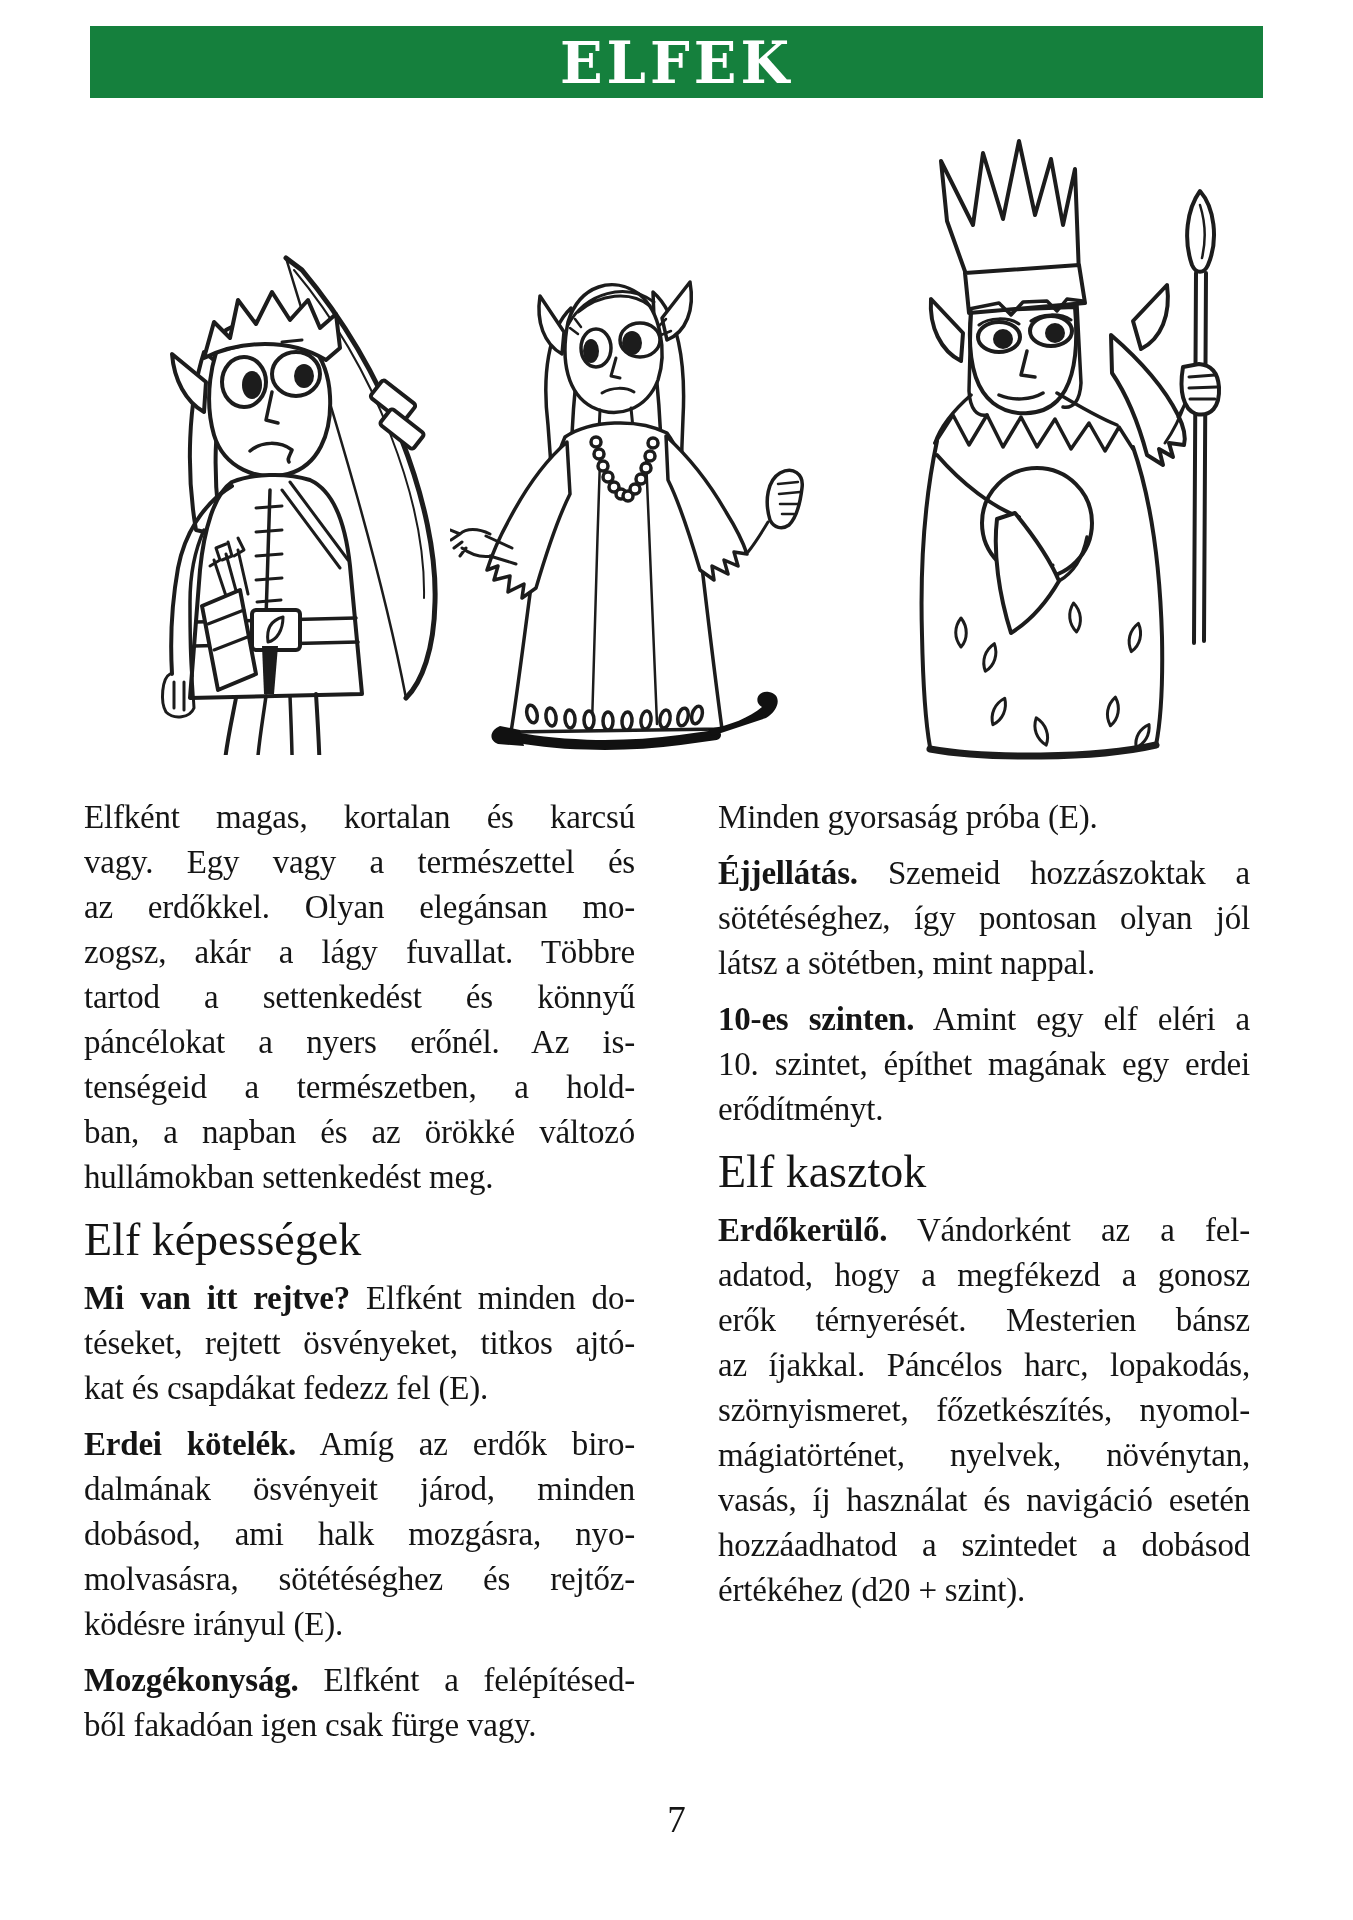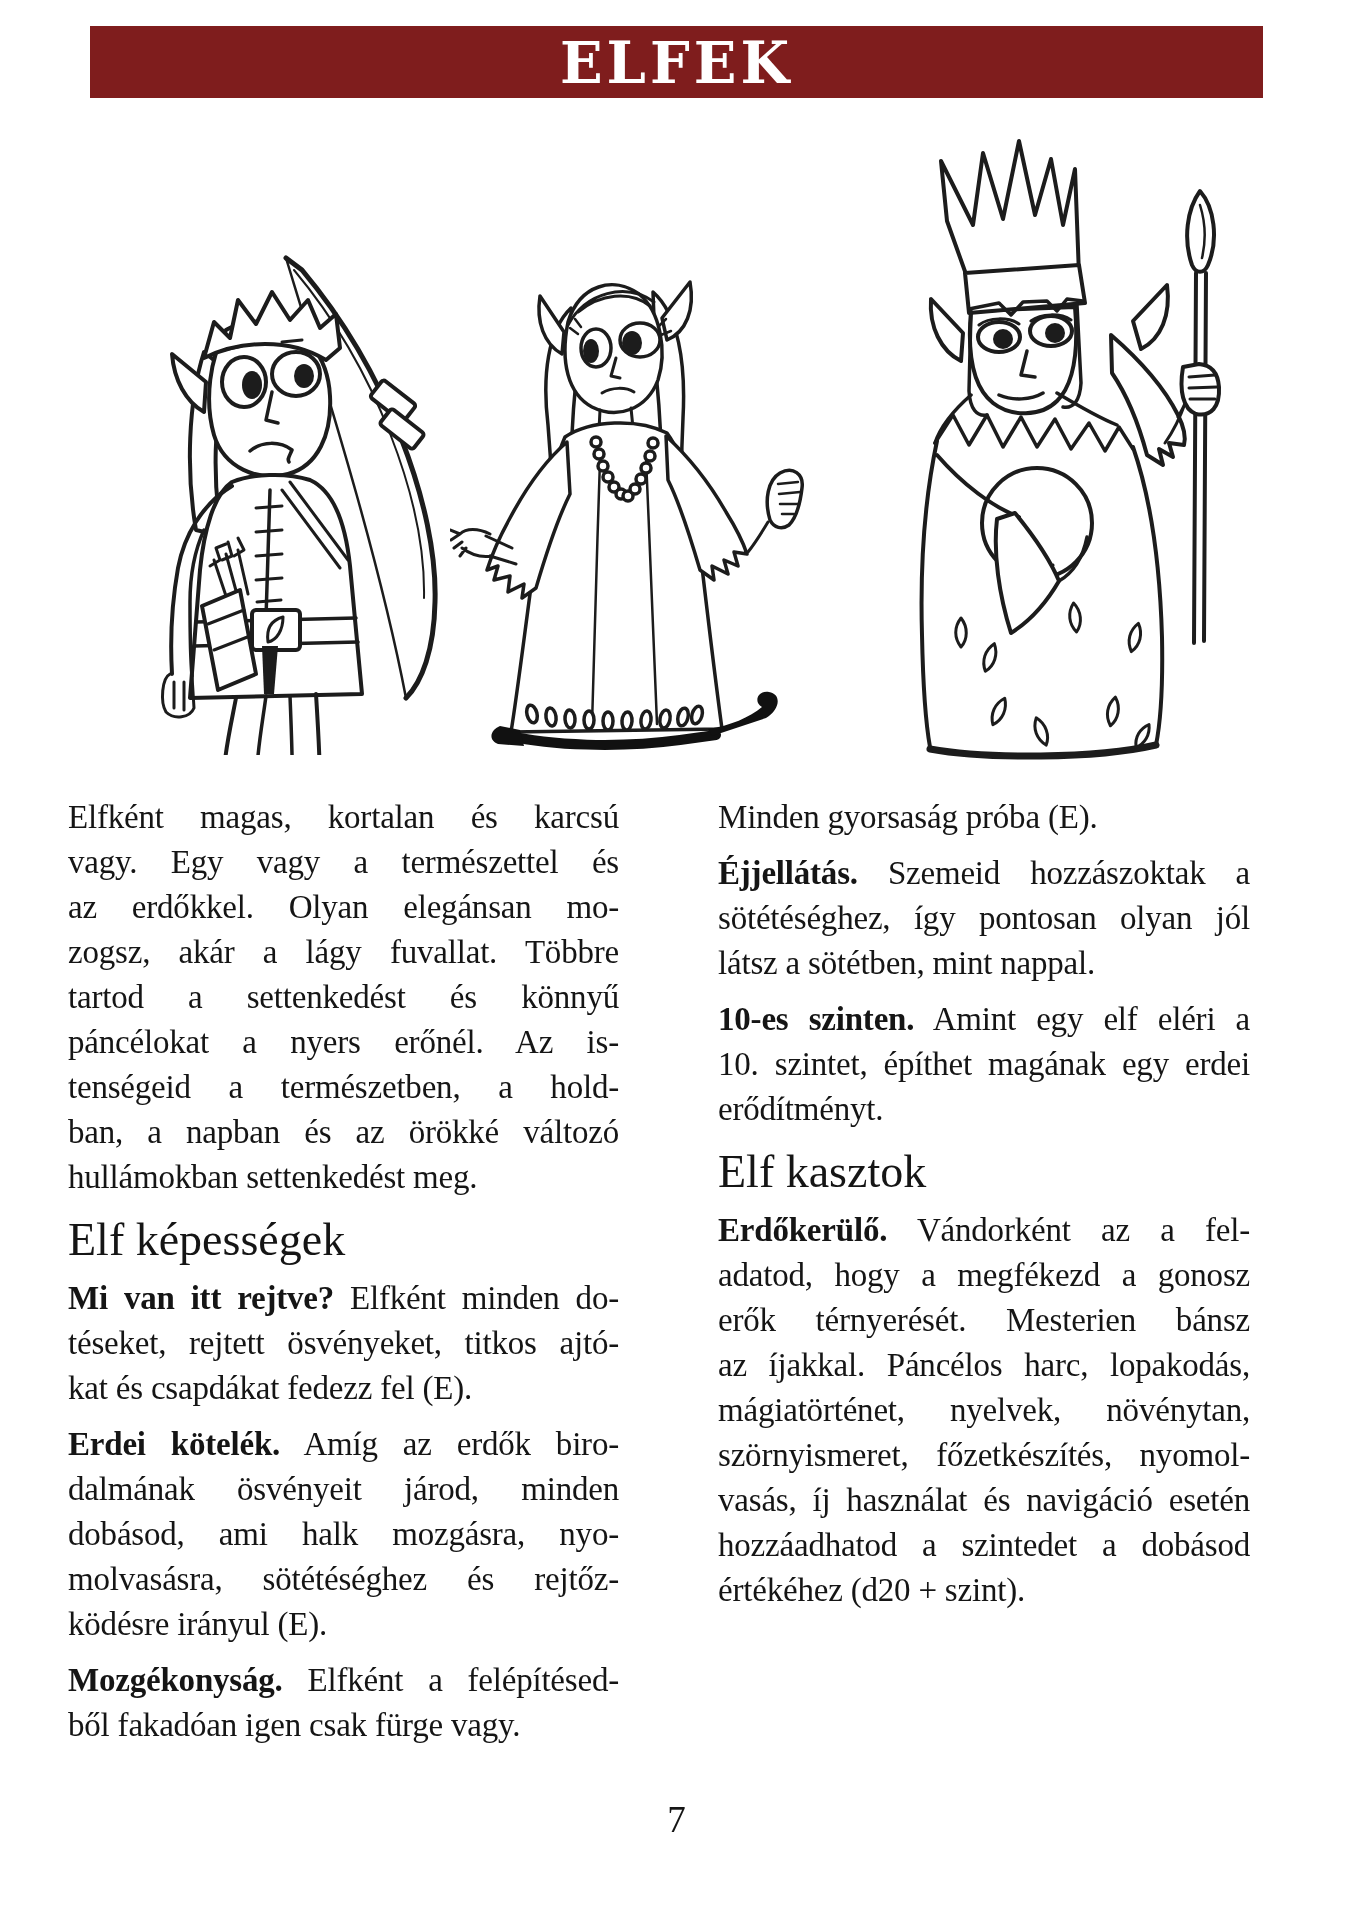--- a/index.html
+++ b/index.html
@@ -3,35 +3,35 @@
 <meta charset="utf-8">
 <style>
   html,body { margin:0; padding:0; }
   body {
     width:1353px; height:1920px; position:relative; background:#ffffff;
     font-family:"Liberation Serif","DejaVu Serif",serif; color:#151515;
     overflow:hidden;
   }
   .banner {
     position:absolute; left:90px; top:26px; width:1173px; height:72px;
-    background:#7f1d1d; display:flex; align-items:center; justify-content:center;
+    background:#15803d; display:flex; align-items:center; justify-content:center;
   }
   .banner-title {
     color:#fff; font-family:"DejaVu Serif","Liberation Serif",serif;
     font-weight:bold; font-size:56px; letter-spacing:4px; line-height:1;
     transform:scaleY(1.05);
   }
   .illu { position:absolute; }
   .illu svg { display:block; width:100%; height:100%; }
   #illu-archer { left:140px; top:230px; width:310px; height:525px; }
   #illu-woman  { left:450px; top:230px; width:370px; height:525px; }
   #illu-king   { left:915px; top:125px; width:345px; height:635px; }
 
   .col { position:absolute; top:795px; font-size:33px; line-height:45px; letter-spacing:-0.2px; }
-  .col-left  { left:68px;  width:551px; }
+  .col-left  { left:84px;  width:551px; }
   .col-right { left:718px; width:532px; }
   .para { margin:0 0 11px 0; }
   .line { text-align:justify; text-align-last:justify; }
   .line.last { text-align-last:left; }
   .line b { font-weight:bold; }
   .section-heading {
     font-weight:normal; font-size:46px; line-height:52px;
     margin:14px 0 10px 0; letter-spacing:0;
   }
   .footer {
@@ -238,22 +238,22 @@
           <div class="line"><b>10-es szinten.</b> Amint egy elf eléri a</div>
           <div class="line">10. szintet, építhet magának egy erdei</div>
           <div class="line last">erődítményt.</div>
         </div>
         <div class="section-heading">Elf kasztok</div>
         <div class="para">
           <div class="line"><b>Erdőkerülő.</b> Vándorként az a fel-</div>
           <div class="line">adatod, hogy a megfékezd a gonosz</div>
           <div class="line">erők térnyerését. Mesterien bánsz</div>
           <div class="line">az íjakkal. Páncélos harc, lopakodás,</div>
+          <div class="line">szörnyismeret, főzetkészítés, nyomol-</div>
           <div class="line">mágiatörténet, nyelvek, növénytan,</div>
-          <div class="line">szörnyismeret, főzetkészítés, nyomol-</div>
           <div class="line">vasás, íj használat és navigáció esetén</div>
           <div class="line">hozzáadhatod a szintedet a dobásod</div>
           <div class="line last">értékéhez (d20 + szint).</div>
         </div>
       </div>
   </main>
 
   <footer class="footer">
     <span>7</span>
   </footer>

